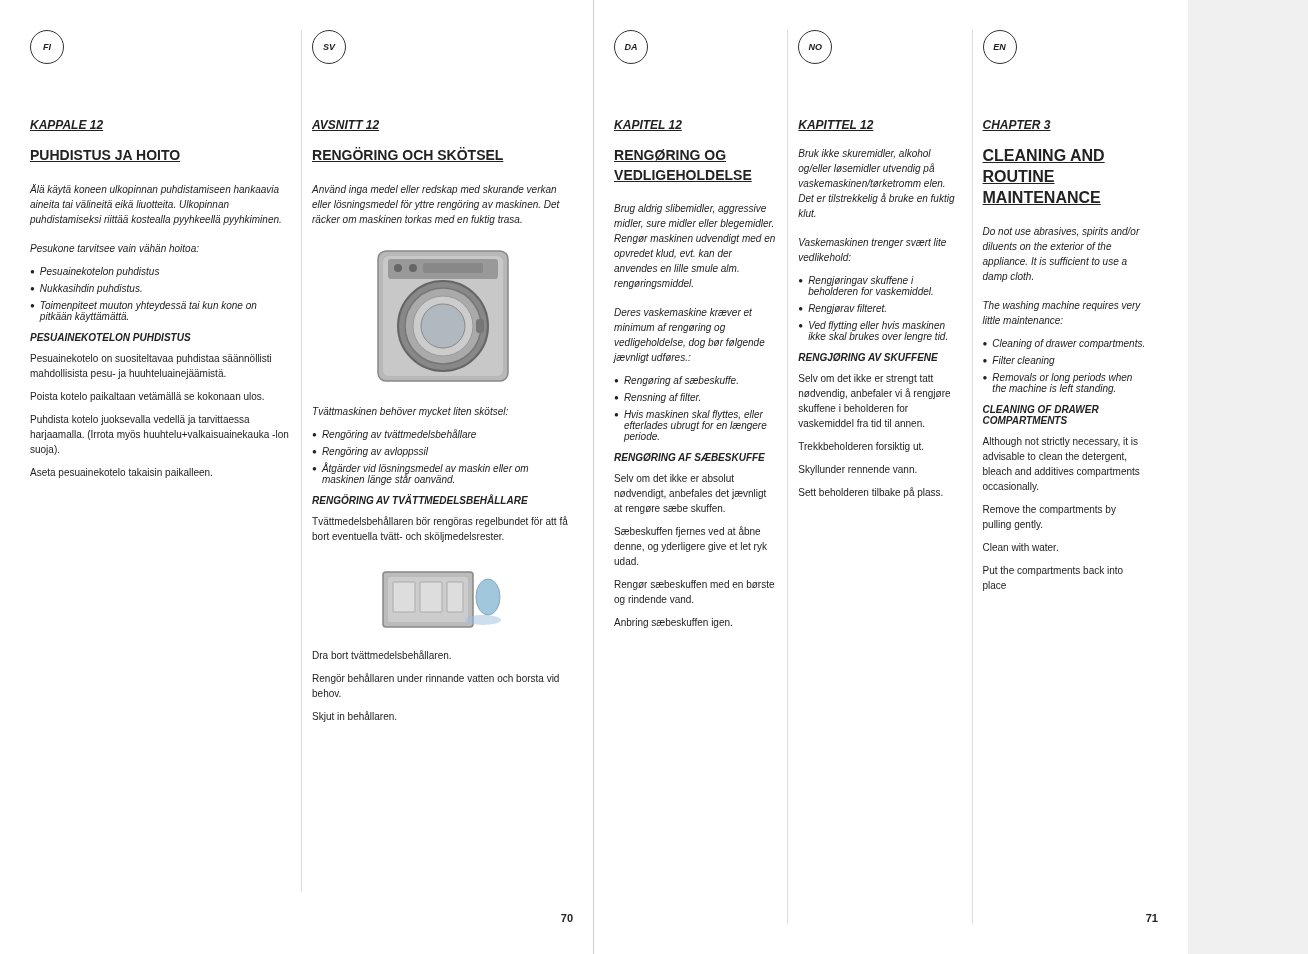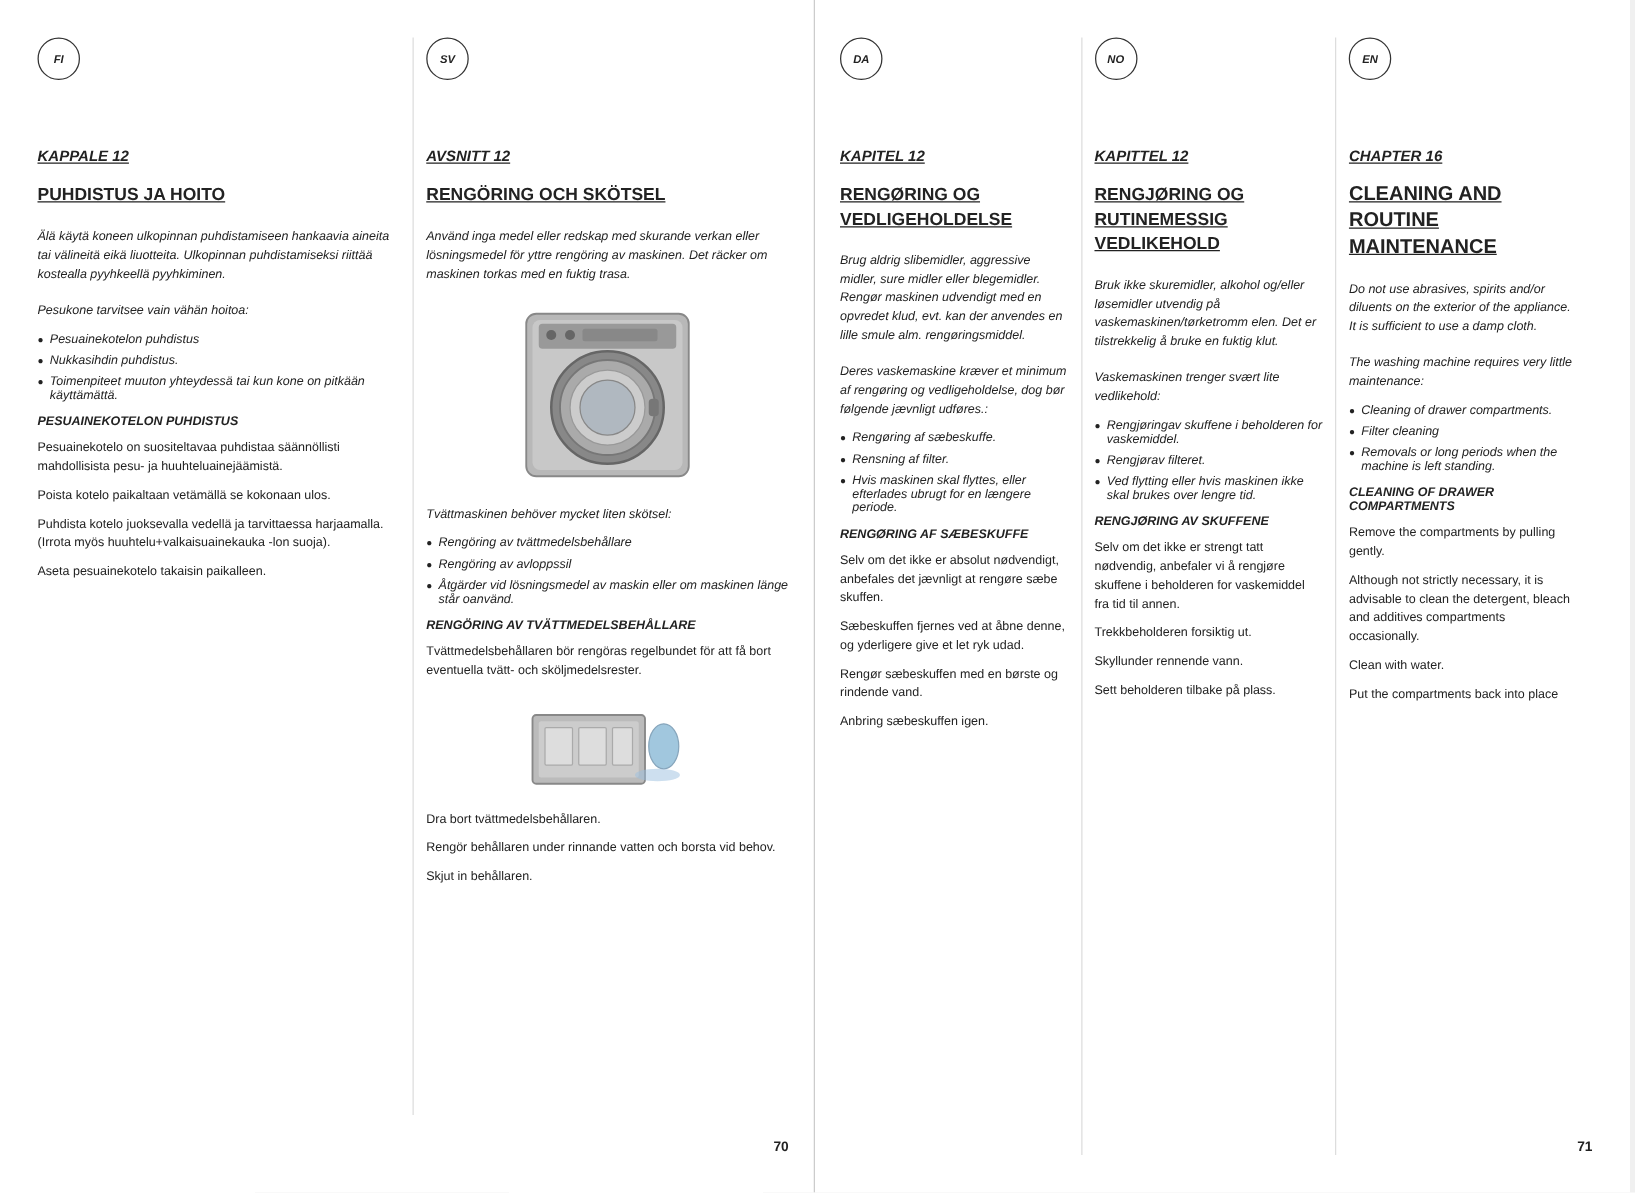--- a/index.html
+++ b/index.html
@@ -3,21 +3,21 @@
   <meta charset="utf-8">
   <style>
     * { margin: 0; padding: 0; box-sizing: border-box; }
     body {
       background: #f0f0f0;
       font-family: Arial, Helvetica, sans-serif;
       font-size: 11px;
       color: #222;
     }
     .page-container {
-      width: 1304px;
+      width: 1188px;
       min-height: 954px;
       background: #fff;
       display: flex;
       flex-direction: row;
       padding: 0;
     }
     .page-left {
       width: 654px;
       border-right: 1px solid #ccc;
       padding: 30px 20px 30px 30px;
@@ -238,46 +238,45 @@
         <p class="body-text">Sæbeskuffen fjernes ved at åbne denne, og yderligere give et let ryk udad.</p>
         <p class="body-text">Rengør sæbeskuffen med en børste og rindende vand.</p>
         <p class="body-text">Anbring sæbeskuffen igen.</p>
       </div>
 
       <div class="col">
         <div class="lang-header-row">
           <div class="lang-badge">NO</div>
         </div>
         <span class="chapter-label">KAPITTEL 12</span>
-        <div class="chapter-title">RENGJØRING OG RUTINEMESSIG VEDLIKEHOLD</div>
         <p class="section-intro">Bruk ikke skuremidler, alkohol og/eller løsemidler utvendig på vaskemaskinen/tørketromm elen. Det er tilstrekkelig å bruke en fuktig klut.</p>
         <p class="section-sub">Vaskemaskinen trenger svært lite vedlikehold:</p>
         <div class="bullet-item">Rengjøringav skuffene i beholderen for vaskemiddel.</div>
         <div class="bullet-item">Rengjørav filteret.</div>
         <div class="bullet-item">Ved flytting eller hvis maskinen ikke skal brukes over lengre tid.</div>
         <div class="section-header">RENGJØRING AV SKUFFENE</div>
         <p class="body-text">Selv om det ikke er strengt tatt nødvendig, anbefaler vi å rengjøre skuffene i beholderen for vaskemiddel fra tid til annen.</p>
         <p class="body-text">Trekkbeholderen forsiktig ut.</p>
         <p class="body-text">Skyllunder rennende vann.</p>
         <p class="body-text">Sett beholderen tilbake på plass.</p>
       </div>
 
       <div class="col">
         <div class="lang-header-row">
           <div class="lang-badge">EN</div>
         </div>
-        <span class="chapter-label">CHAPTER 16</span>
+        <span class="chapter-label">CHAPTER 3</span>
         <div class="en-chapter-title">CLEANING AND ROUTINE MAINTENANCE</div>
         <p class="section-intro">Do not use abrasives, spirits and/or diluents on the exterior of the appliance. It is sufficient to use a damp cloth.</p>
         <p class="section-sub">The washing machine requires very little maintenance:</p>
         <div class="bullet-item">Cleaning of drawer compartments.</div>
         <div class="bullet-item">Filter cleaning</div>
         <div class="bullet-item">Removals or long periods when the machine is left standing.</div>
         <div class="section-header">CLEANING OF DRAWER COMPARTMENTS</div>
+        <p class="body-text">Although not strictly necessary, it is advisable to clean the detergent, bleach and additives compartments occasionally.</p>
         <p class="body-text">Remove the compartments by pulling gently.</p>
-        <p class="body-text">Although not strictly necessary, it is advisable to clean the detergent, bleach and additives compartments occasionally.</p>
         <p class="body-text">Clean with water.</p>
         <p class="body-text">Put the compartments back into place</p>
       </div>
     </div>
     <div class="page-number page-number-right">71</div>
   </div>
 </div>
 
 </body></html>

